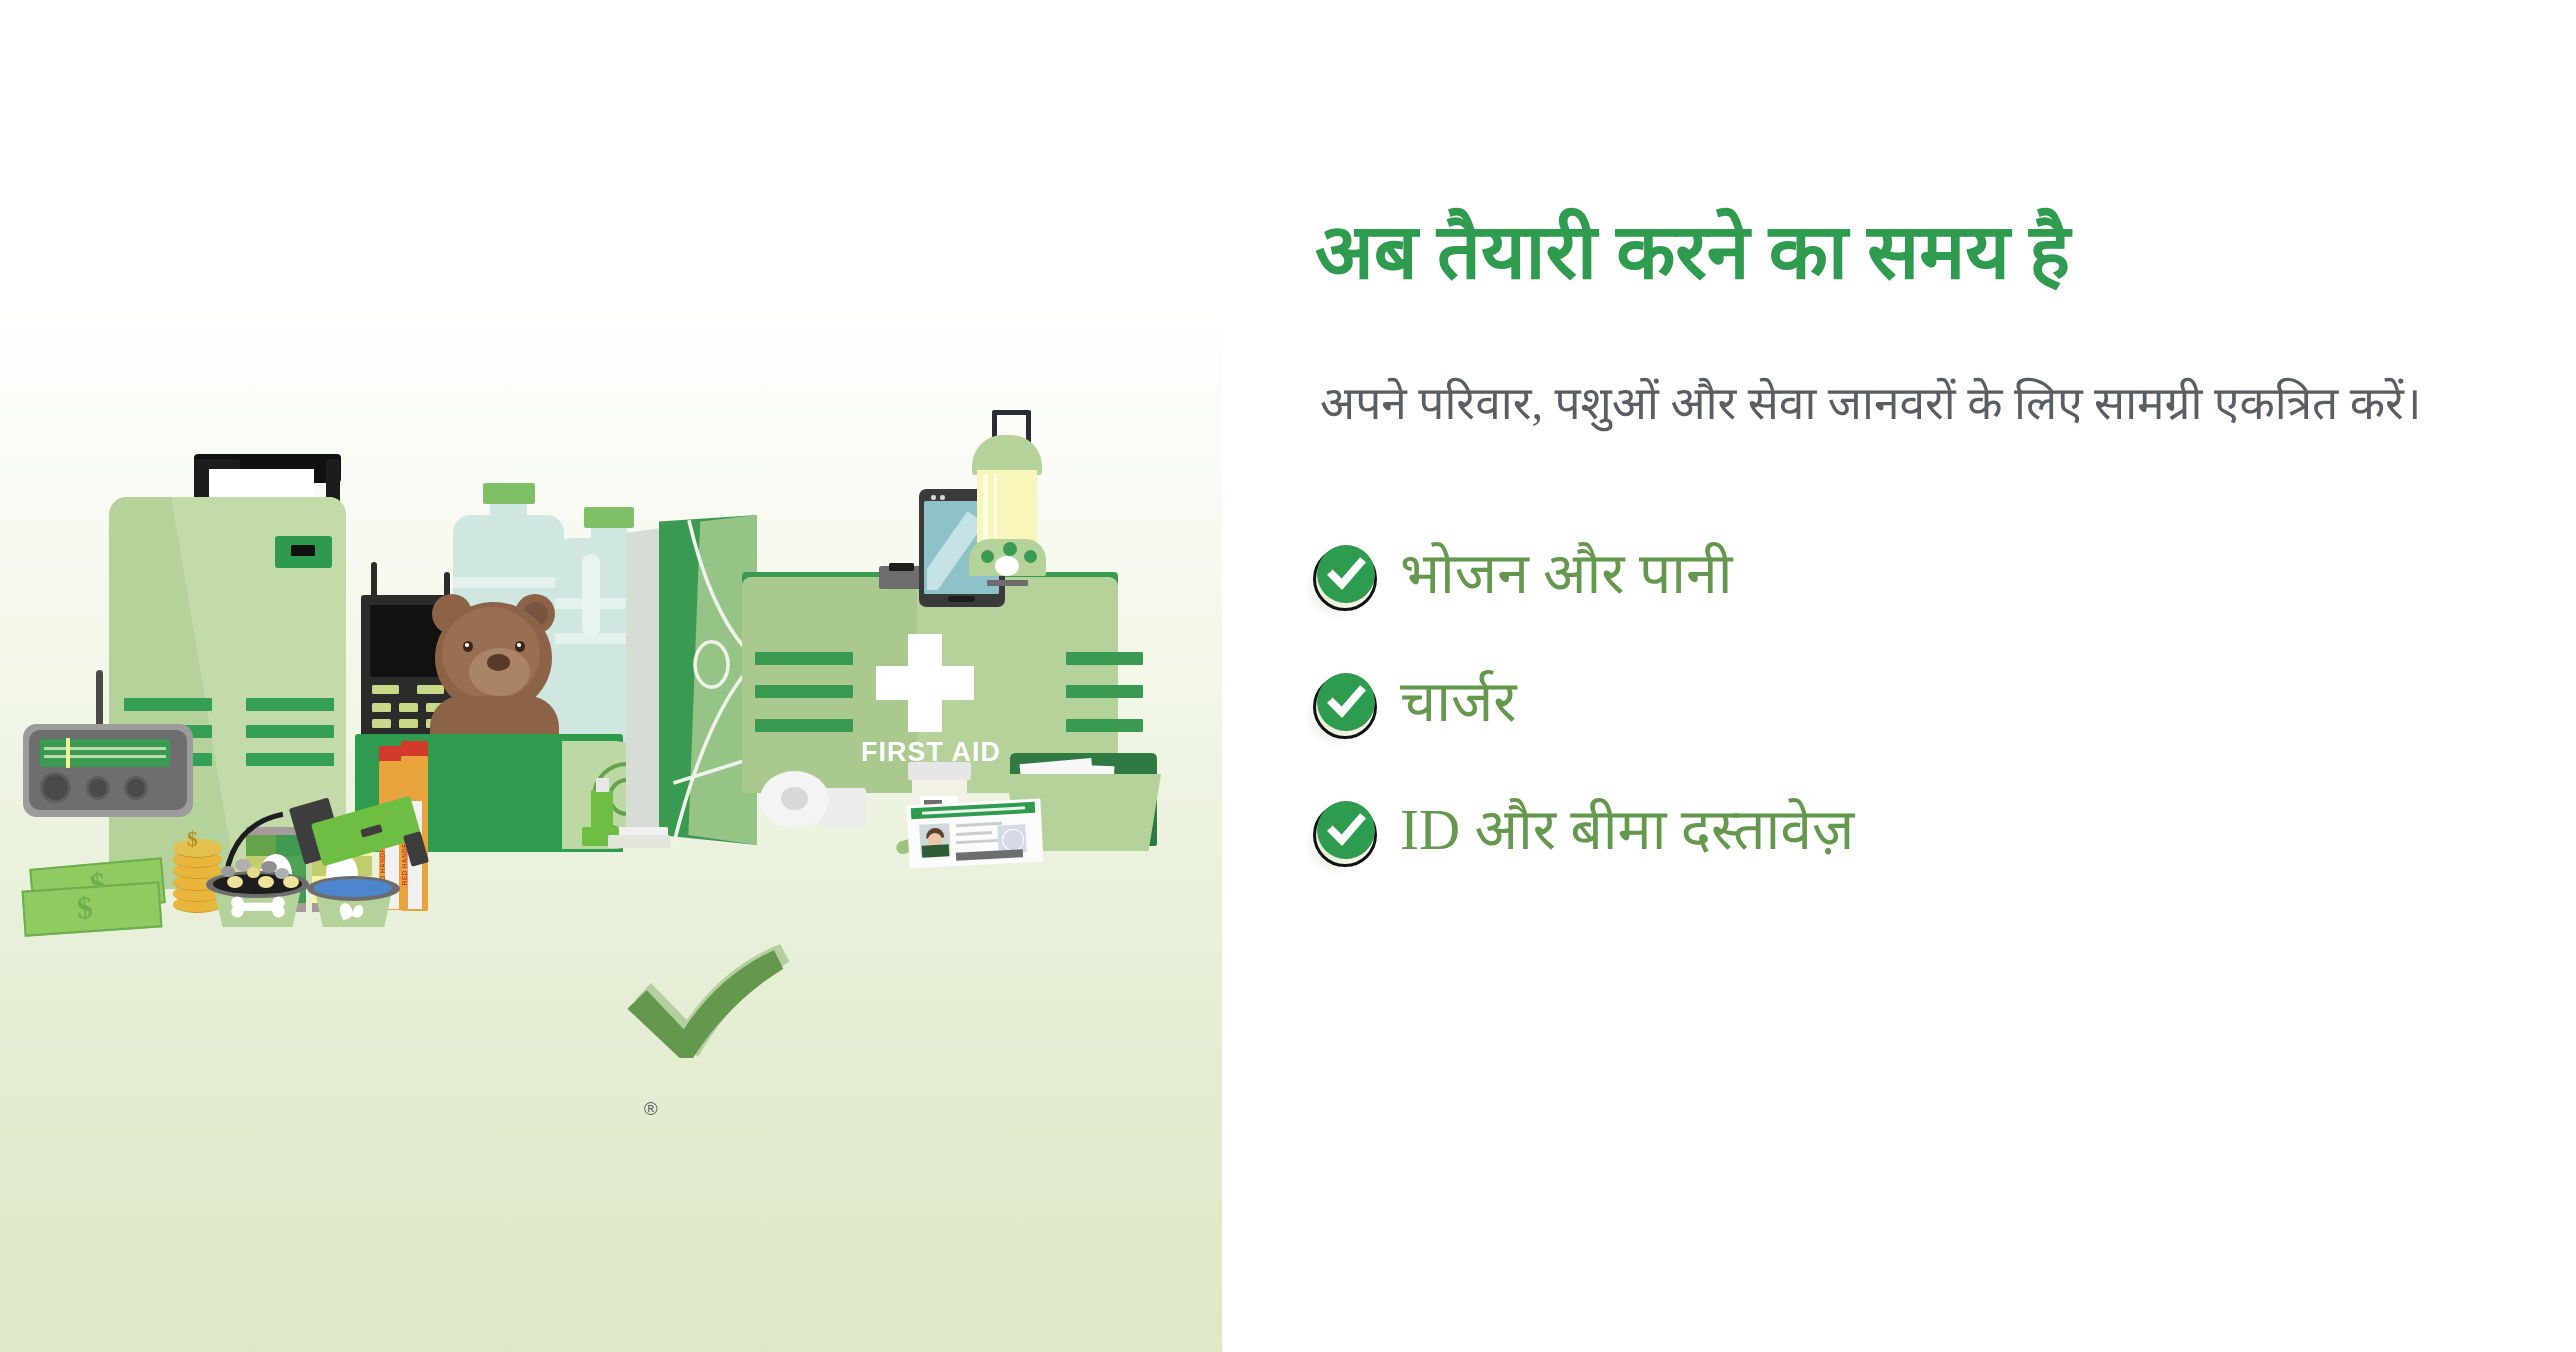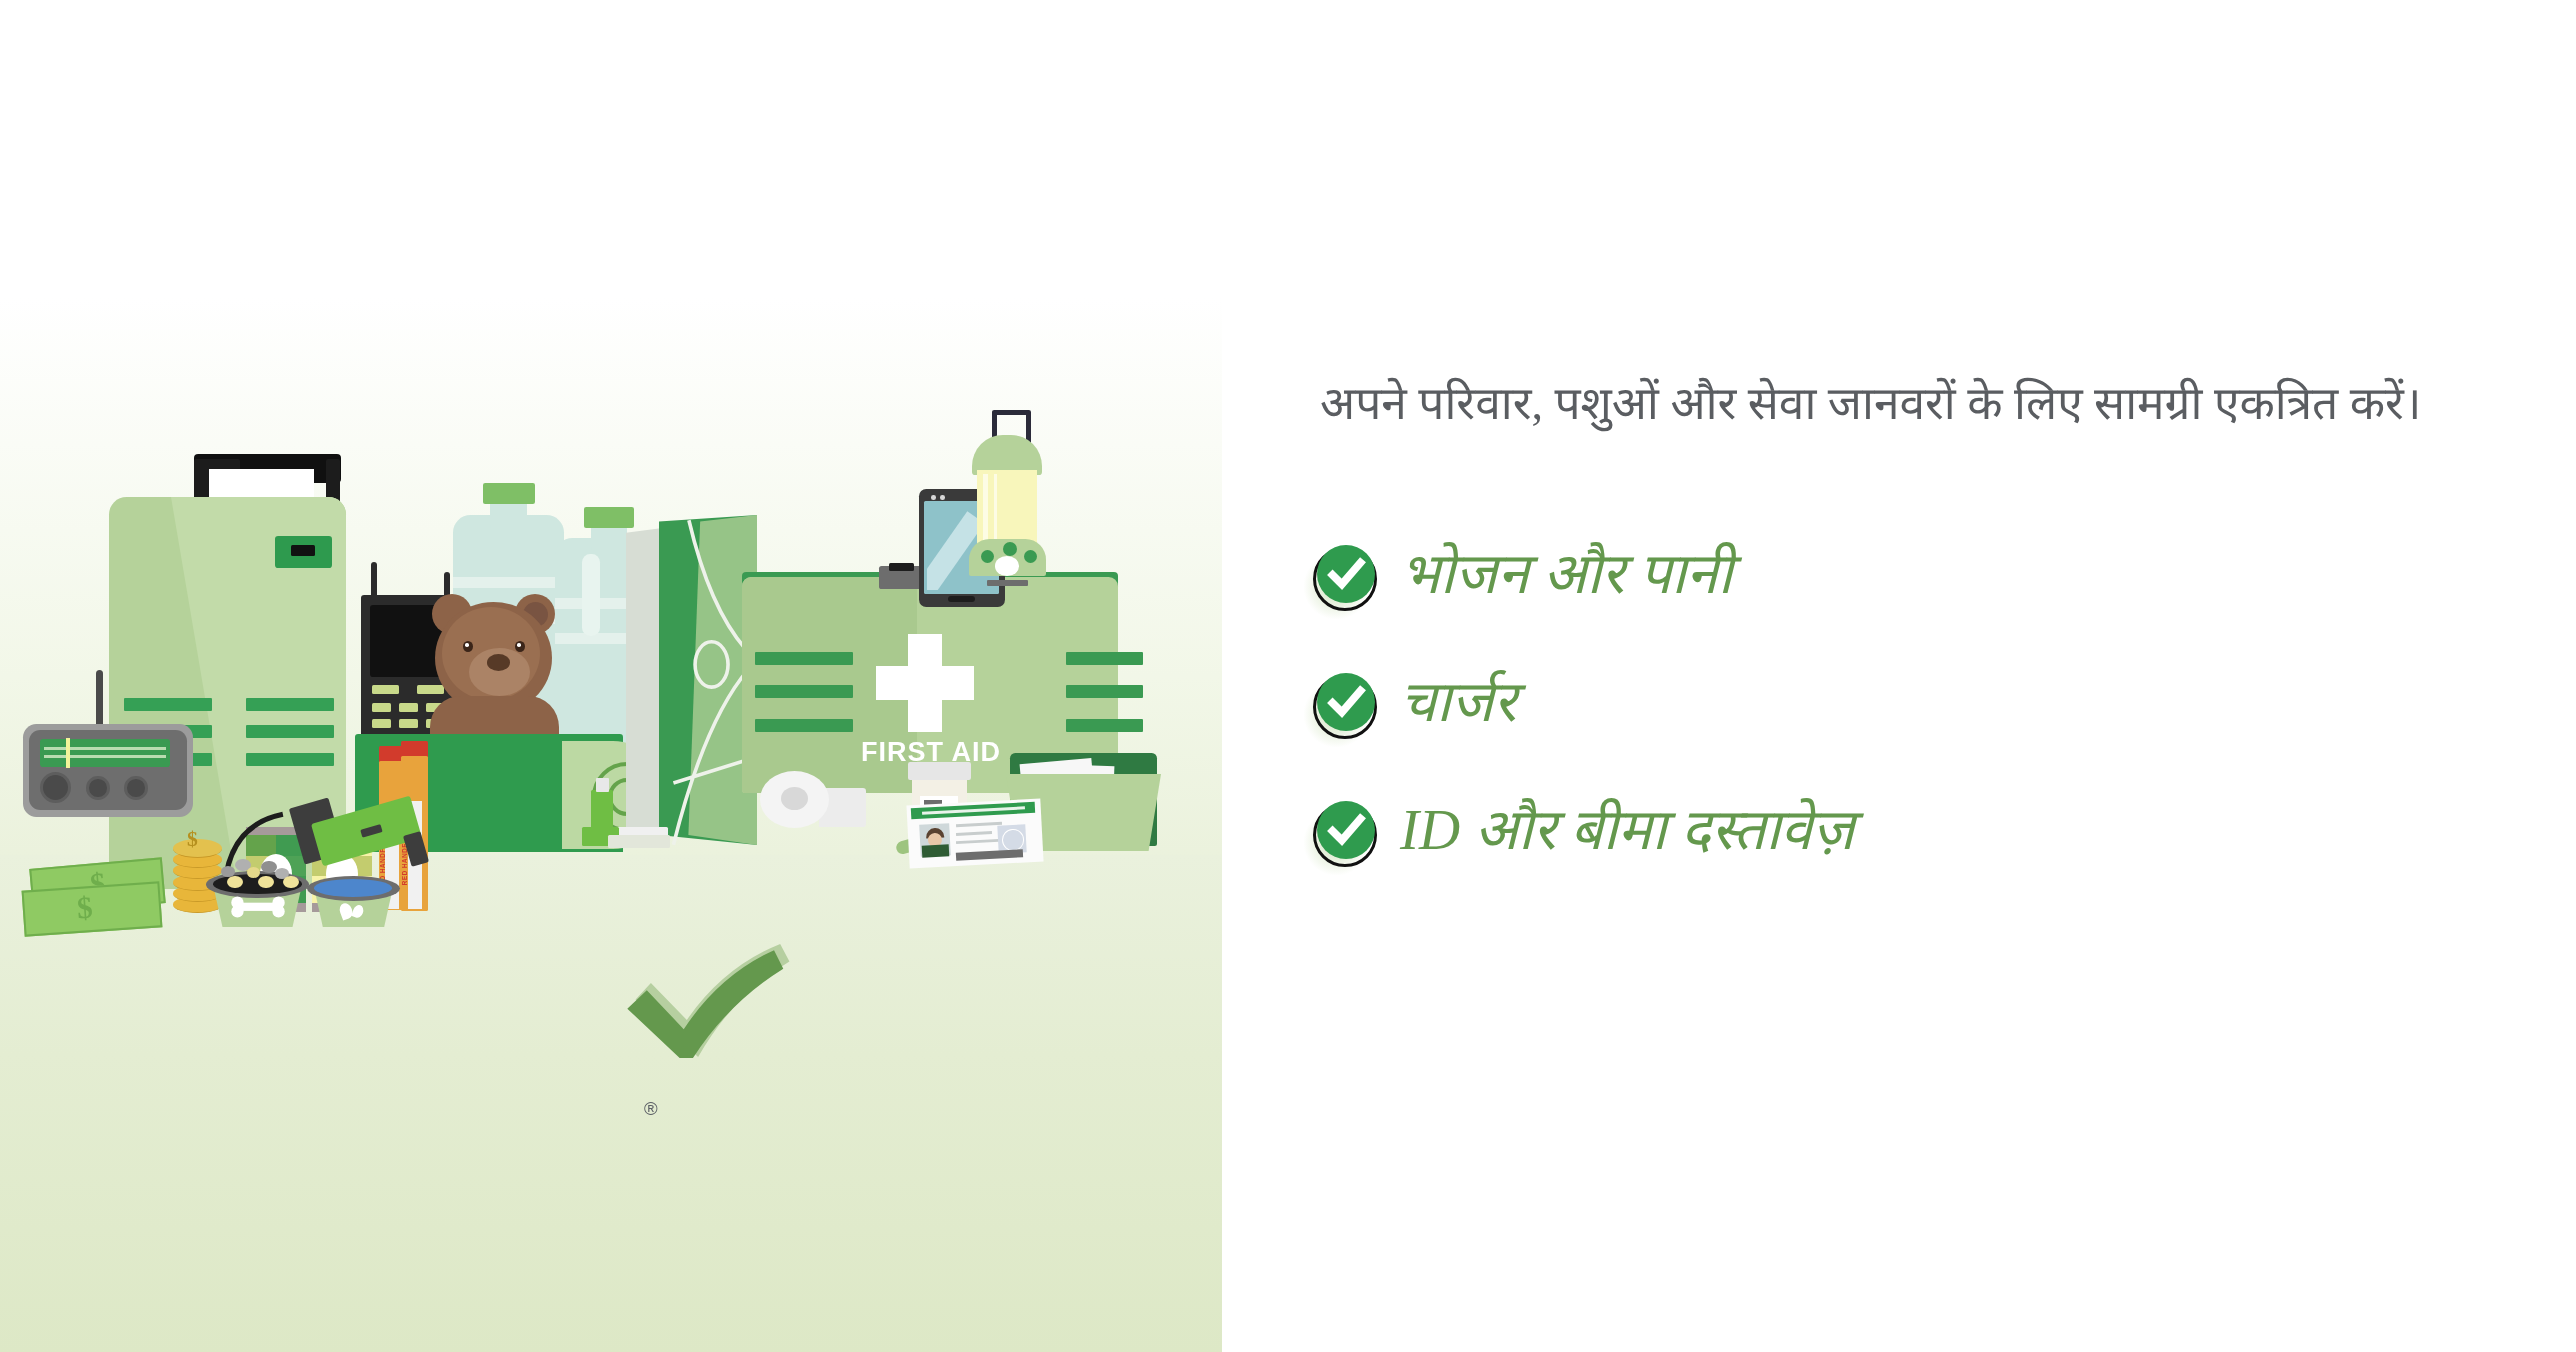--- a/index.html
+++ b/index.html
@@ -504,24 +504,25 @@
       <svg class="logo-check" viewBox="0 0 340 230">
         <path d="M18 110 L 48 78 L 118 150 Q 190 46 300 2 L 318 36 Q 210 100 140 222 Z" fill="#b6cfa0"></path>
         <path d="M2 128 L 40 92 L 112 168 Q 182 62 288 14 L 306 50 Q 200 116 130 224 L 104 224 Z" fill="#64984d"></path>
       </svg>
       <div class="logo-r">®</div>
     </div>
   </div>
 
   <div class="right-panel">
 
+    <h1 class="headline">अब तैयारी करने का समय है</h1>
 
     <p class="subhead">अपने परिवार, पशुओं और सेवा जानवरों के लिए सामग्री एकत्रित करें।</p>
 
-    <ul class="check-list" style="list-style:none;margin:0;padding:0;font-style:italic;">
+    <ul class="check-list" style="list-style:none;margin:0;padding:0;">
       <li class="cl-row">
         <span class="cl-icon">
           <span class="glow"></span>
             <span class="ring"></span>
             <span class="disc"></span>
           <svg width="58" height="58" viewBox="0 0 112 112">
               <path d="M30 58 L 48 76 L 84 34" stroke="#ffffff" stroke-width="15" fill="none" stroke-linecap="square"></path>
             </svg>
         </span>
         <span class="cl-label">भोजन और पानी</span>

